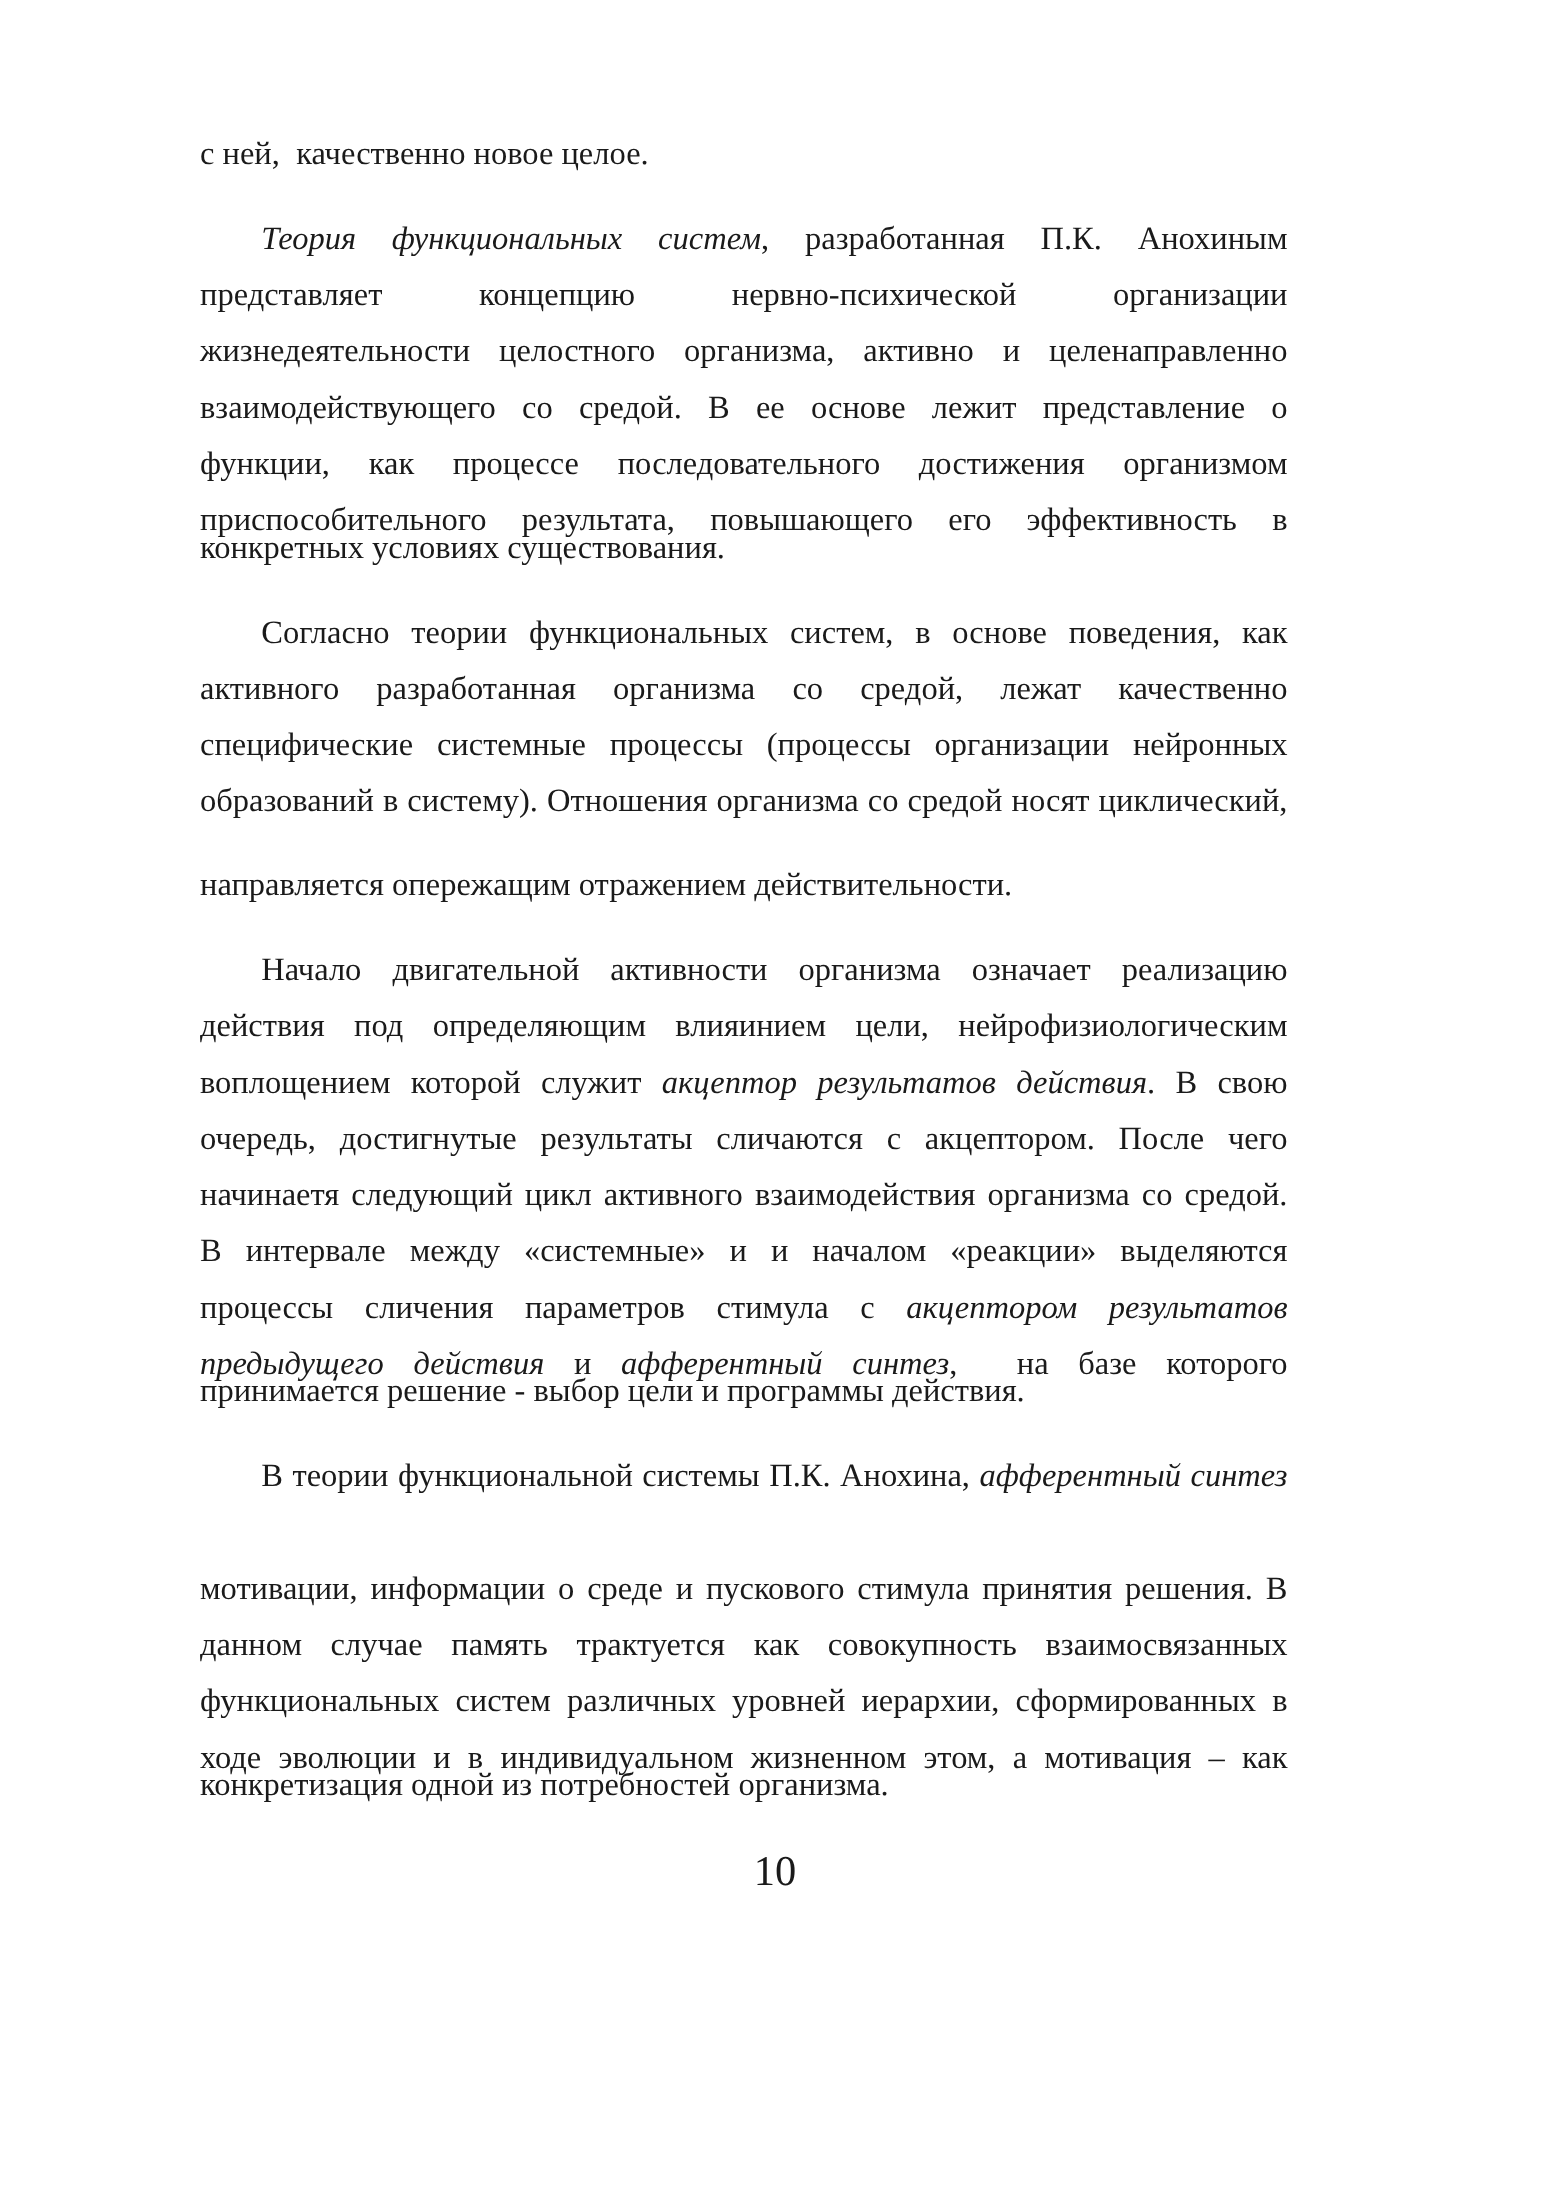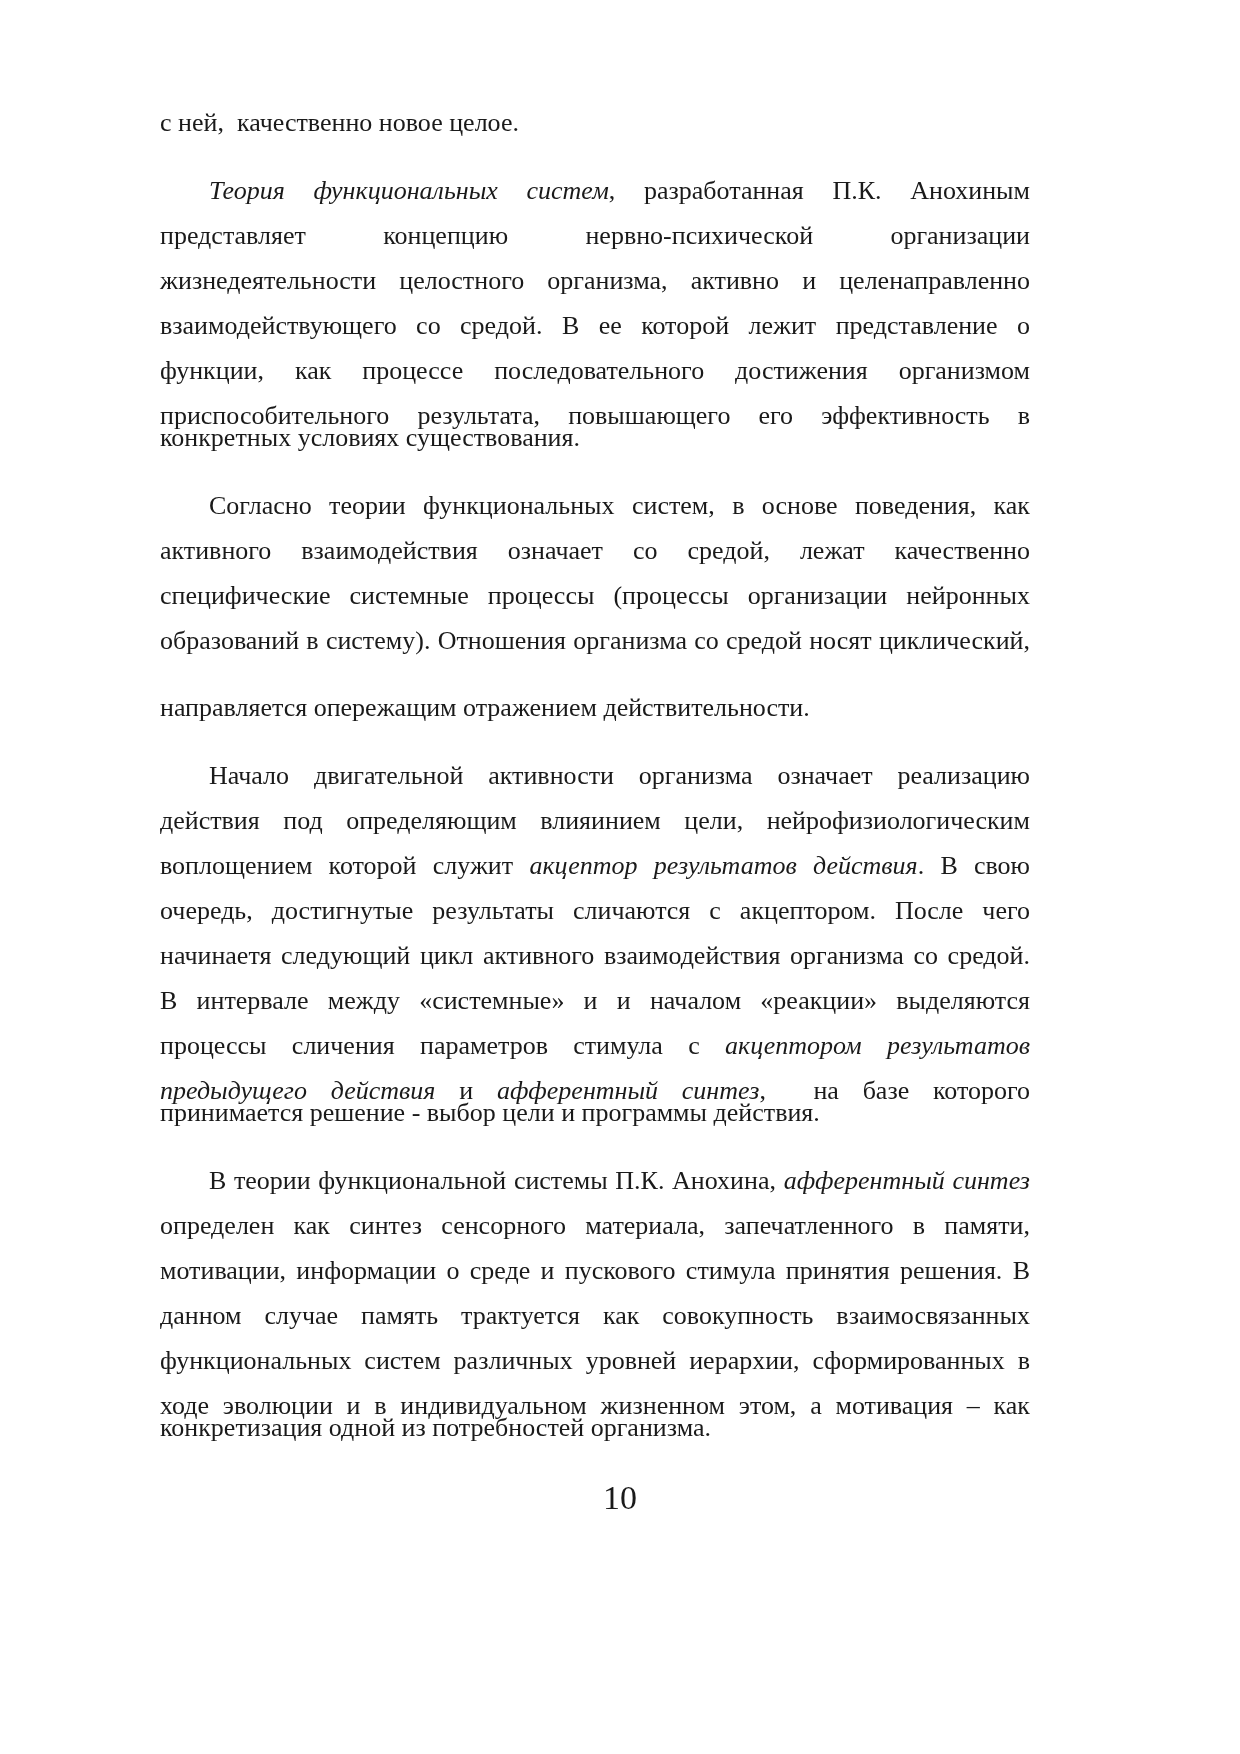--- a/index.html
+++ b/index.html
@@ -32,27 +32,27 @@
 
   <div class="line l" style="top:100px">
     <span class="seg">с ней,  качественно новое целое.</span>
   </div>
 
   <div class="line j indent" style="top:145px">
     <span class="seg it">Теория функциональных систем</span><span class="seg">, разработанная П.К. Анохиным</span>
   </div>
   <div class="line j" style="top:190px">представляет концепцию нервно-психической организации</div>
   <div class="line j" style="top:235px">жизнедеятельности целостного организма, активно и целенаправленно</div>
-  <div class="line j" style="top:280px">взаимодействующего со средой.  В ее которой лежит представление о</div>
+  <div class="line j" style="top:280px">взаимодействующего со средой.  В ее основе лежит представление о</div>
   <div class="line j" style="top:325px">функции, как процессе последовательного достижения организмом</div>
   <div class="line j" style="top:370px">приспособительного результата, повышающего его эффективность в</div>
   <div class="line l" style="top:415px">конкретных условиях существования.</div>
 
   <div class="line j indent" style="top:460px">Согласно теории функциональных систем, в основе поведения, как</div>
-  <div class="line j" style="top:505px">активного взаимодействия означает со средой, лежат качественно</div>
+  <div class="line j" style="top:505px">активного разработанная организма со средой, лежат качественно</div>
   <div class="line j" style="top:550px">специфические системные процессы (процессы организации нейронных</div>
   <div class="line j" style="top:595px">образований в систему). Отношения организма со средой носят циклический,</div>
   <div class="line l" style="top:685px">направляется опережащим отражением действительности.</div>
 
   <div class="line j indent" style="top:730px">Начало двигательной активности организма означает реализацию</div>
   <div class="line j" style="top:775px">действия под определяющим влияинием цели, нейрофизиологическим</div>
   <div class="line j" style="top:820px">
     <span class="seg">воплощением которой служит </span><span class="seg it">акцептор результатов действия</span><span class="seg">. В свою</span>
   </div>
   <div class="line j" style="top:865px">очередь, достигнутые результаты сличаются с акцептором. После чего</div>
@@ -62,21 +62,20 @@
     <span class="seg">процессы сличения параметров стимула с </span><span class="seg it">акцептором результатов</span>
   </div>
   <div class="line j" style="top:1045px">
     <span class="seg it">предыдущего действия</span><span class="seg"> и </span><span class="seg it">афферентный синтез</span><span class="seg">,  на базе которого</span>
   </div>
   <div class="line l" style="top:1090px">принимается решение  - выбор цели и программы действия.</div>
 
   <div class="line j indent" style="top:1135px">
     <span class="seg">В теории функциональной системы П.К. Анохина, </span><span class="seg it">афферентный синтез</span>
   </div>
-  <div class="line j" style="top:1180px">определен как синтез сенсорного материала, запечатленного в памяти,</div>
   <div class="line j" style="top:1225px">мотивации, информации о среде и пускового стимула принятия решения. В</div>
   <div class="line j" style="top:1315px">функциональных систем различных уровней иерархии, сформированных в</div>
   <div class="line j" style="top:1270px">данном случае память трактуется как совокупность взаимосвязанных</div>
   <div class="line j" style="top:1360px">ходе эволюции и в индивидуальном жизненном этом, а мотивация – как</div>
   <div class="line l" style="top:1405px">конкретизация одной из потребностей организма.</div>
 
   <div class="pagenum">10</div>
 </div>
 
 </body></html>

